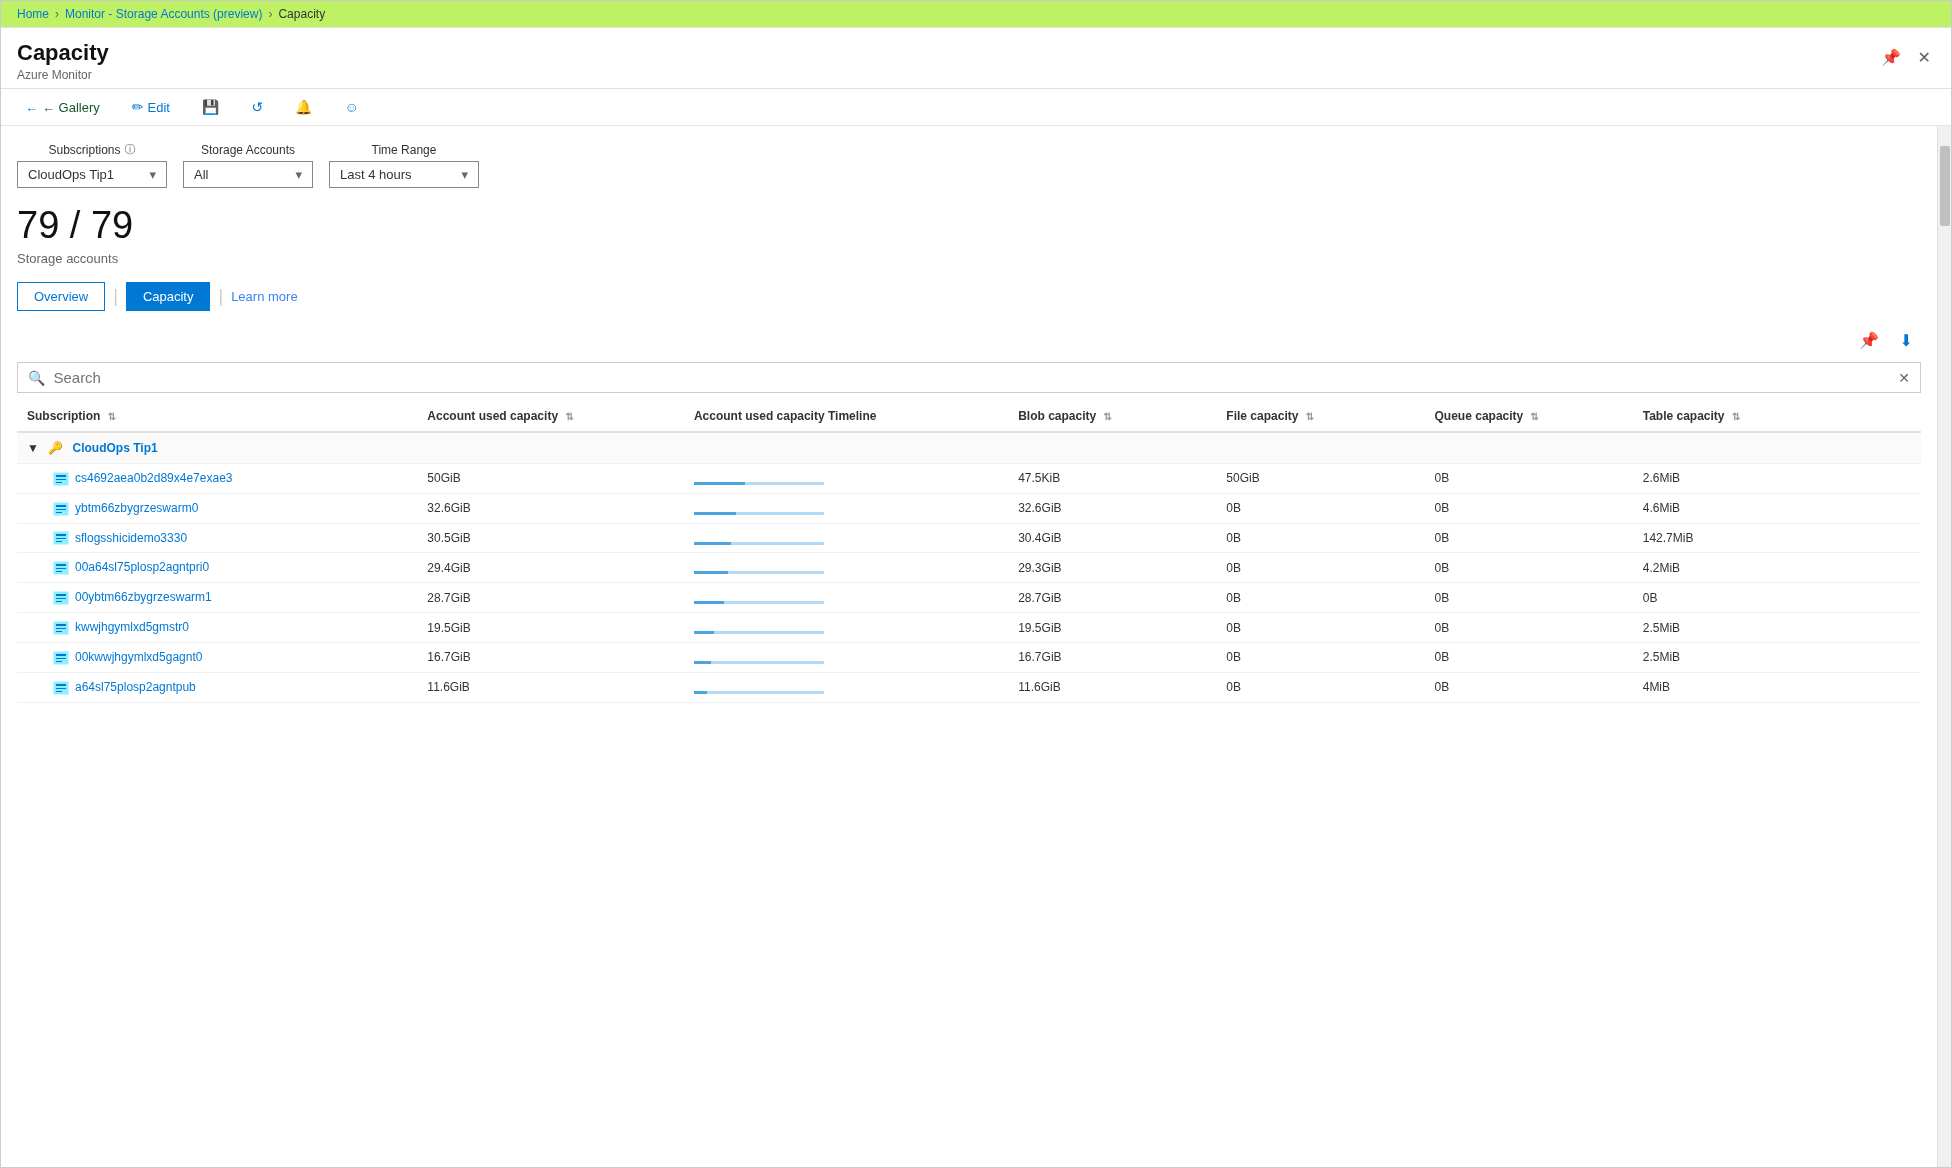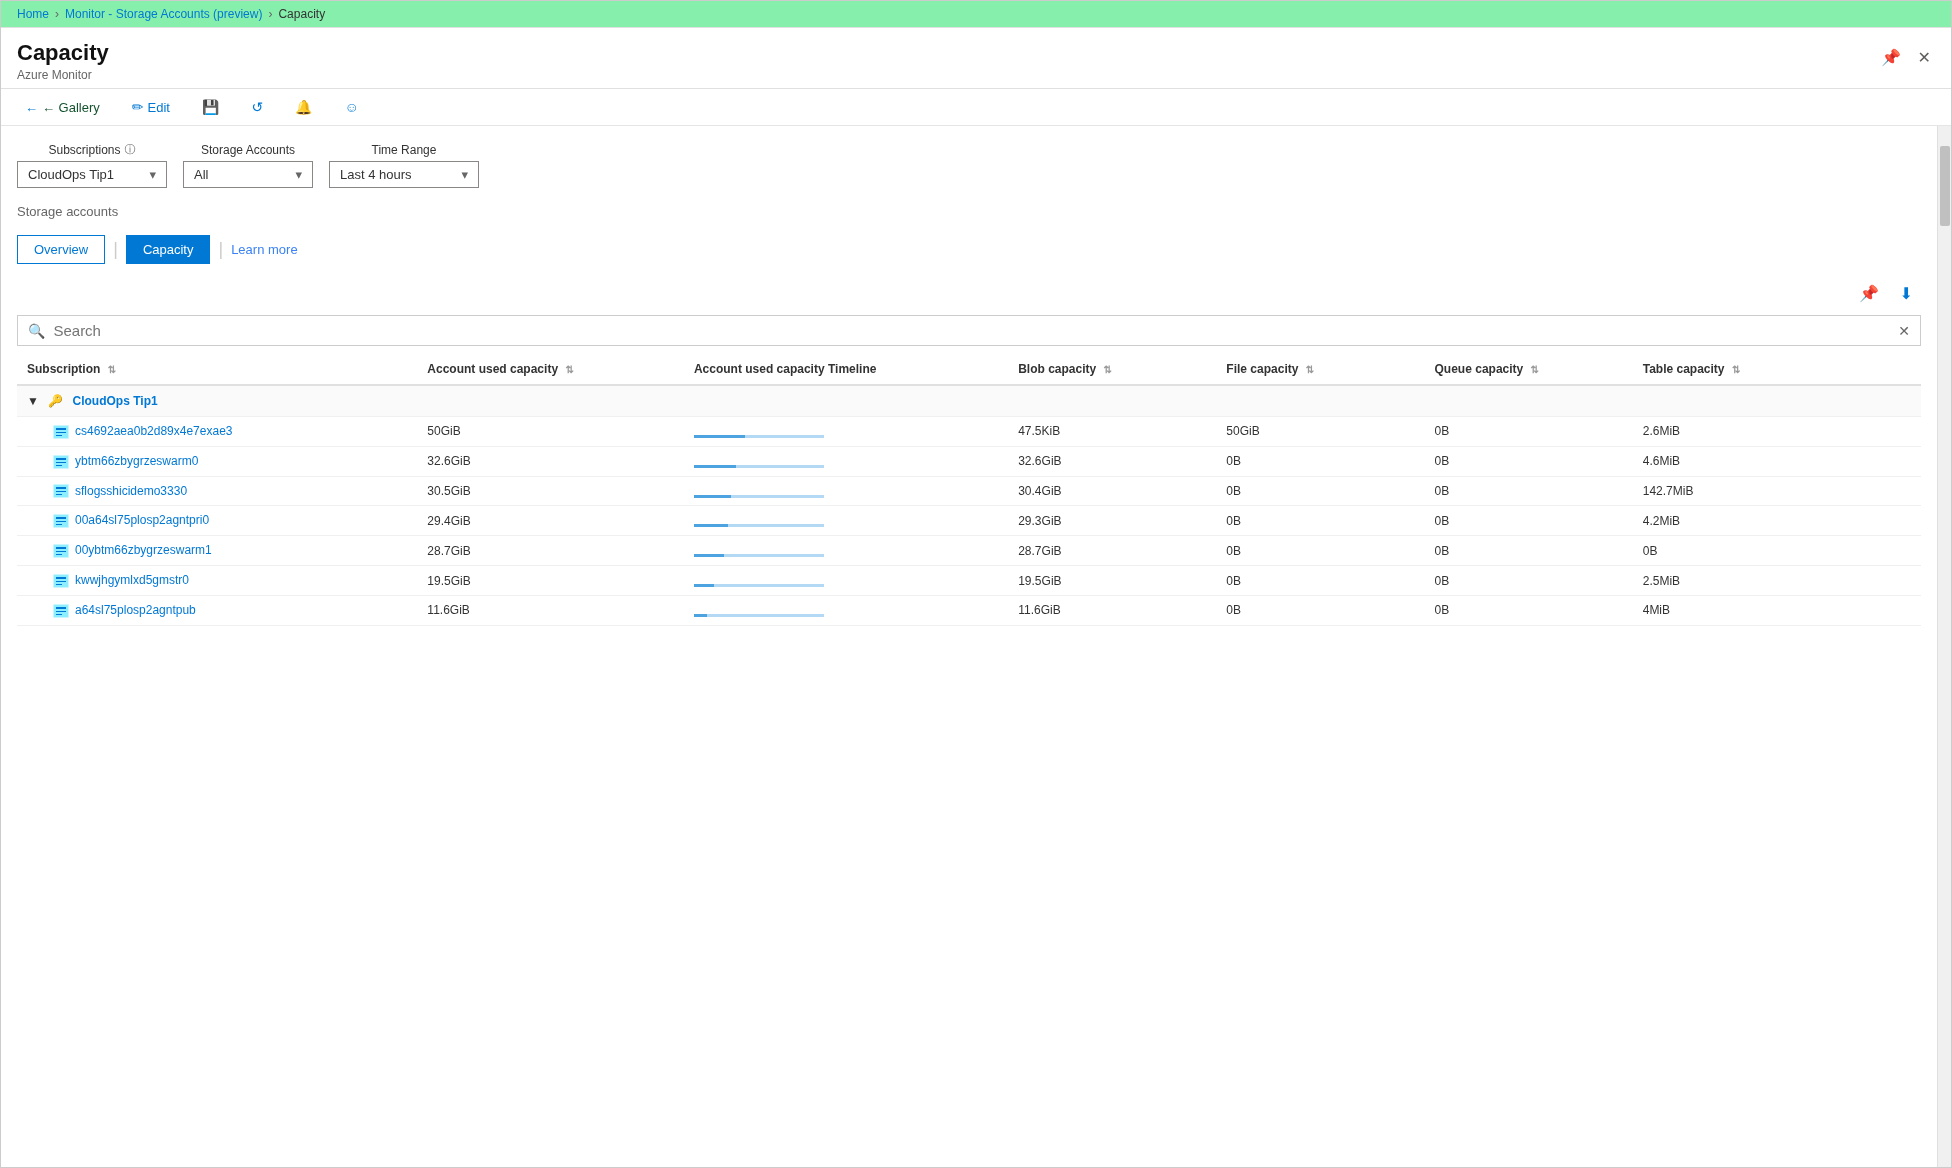--- a/index.html
+++ b/index.html
@@ -1,21 +1,21 @@
 <!DOCTYPE html>
 <html><head>
   <meta charset="utf-8">
   <style>
     * { box-sizing: border-box; margin: 0; padding: 0; }
     body { font-family: 'Segoe UI', Arial, sans-serif; font-size: 13px; background: #fff; color: #333; overflow: hidden; }
 
     .app-container { display: flex; flex-direction: column; height: 1168px; width: 1952px; background: #fff; border: 1px solid #ccc; }
 
     
-    .breadcrumb { display: flex; align-items: center; padding: 6px 16px; background: #86efac; border-bottom: 1px solid #e0e0e0; font-size: 12px; color: #0078d4; gap: 6px; }
+    .breadcrumb { display: flex; align-items: center; padding: 6px 16px; background: #bef264; border-bottom: 1px solid #e0e0e0; font-size: 12px; color: #0078d4; gap: 6px; }
     .breadcrumb span.sep { color: #666; }
     .breadcrumb span.current { color: #333; }
     .breadcrumb a { color: #0078d4; text-decoration: none; cursor: pointer; }
 
     
     .header { display: flex; align-items: flex-start; justify-content: space-between; padding: 12px 16px 6px 16px; border-bottom: 1px solid #e0e0e0; }
     .header-left h1 { font-size: 22px; font-weight: 600; color: #111; }
     .header-left .subtitle { font-size: 12px; color: #666; margin-top: 2px; }
     .header-right { display: flex; gap: 8px; margin-top: 4px; }
     .header-right button { background: none; border: none; cursor: pointer; color: #605e5c; font-size: 16px; padding: 4px; }
@@ -154,20 +154,23 @@
           <div class="filter-label">
             <span>Time Range</span>
           </div>
           <div class="filter-select" style="min-width:150px;">
             <span style="flex:1;font-size:13px;">Last 4 hours</span>
             <span style="color:#666;">▾</span>
           </div>
         </div>
       </div>
 
+      <div class="count-display">
+        <div class="count-number">79 / 79</div>
+      </div>
       <div class="count-label">Storage accounts</div>
 
       <div class="tab-row">
         <button class="tab-btn">Overview</button>
         <span class="tab-separator">|</span>
         <button class="tab-btn active">Capacity</button>
         <span class="tab-separator">|</span>
         <a class="learn-more-link">Learn more</a>
       </div>
 
@@ -349,20 +352,41 @@
     <td>2.5MiB</td>
   </tr>
             <tr>
     <td class="table-row-indent">
       <svg width="16" height="14" viewBox="0 0 16 14" fill="none" xmlns="http://www.w3.org/2000/svg" style="vertical-align:middle;margin-right:6px;">
                   <rect width="16" height="14" rx="1" fill="#50e6ff" opacity="0.3"></rect>
                   <rect x="1" y="1" width="14" height="12" rx="0.5" fill="#50e6ff" opacity="0.5"></rect>
                   <rect x="3" y="3" width="10" height="2" fill="#0078d4"></rect>
                   <rect x="3" y="7" width="10" height="1" fill="#0078d4"></rect>
                   <rect x="3" y="10" width="6" height="1" fill="#0078d4"></rect>
+                </svg><a style="color:#0078d4;text-decoration:none;cursor:pointer;">00kwwjhgymlxd5gagnt0</a>
+    </td>
+    <td>16.7GiB</td>
+    <td>
+                <div style="height:3px;background:#b3d9f5;width:130px;margin-top:10px;">
+                  <div style="width:13%;height:100%;background:#4ca3e0;"></div>
+                </div>
+              </td>
+    <td>16.7GiB</td>
+    <td>0B</td>
+    <td>0B</td>
+    <td>2.5MiB</td>
+  </tr>
+            <tr>
+    <td class="table-row-indent">
+      <svg width="16" height="14" viewBox="0 0 16 14" fill="none" xmlns="http://www.w3.org/2000/svg" style="vertical-align:middle;margin-right:6px;">
+                  <rect width="16" height="14" rx="1" fill="#50e6ff" opacity="0.3"></rect>
+                  <rect x="1" y="1" width="14" height="12" rx="0.5" fill="#50e6ff" opacity="0.5"></rect>
+                  <rect x="3" y="3" width="10" height="2" fill="#0078d4"></rect>
+                  <rect x="3" y="7" width="10" height="1" fill="#0078d4"></rect>
+                  <rect x="3" y="10" width="6" height="1" fill="#0078d4"></rect>
                 </svg><a style="color:#0078d4;text-decoration:none;cursor:pointer;">a64sl75plosp2agntpub</a>
     </td>
     <td>11.6GiB</td>
     <td>
                 <div style="height:3px;background:#b3d9f5;width:130px;margin-top:10px;">
                   <div style="width:10.4%;height:100%;background:#4ca3e0;"></div>
                 </div>
               </td>
     <td>11.6GiB</td>
     <td>0B</td>

